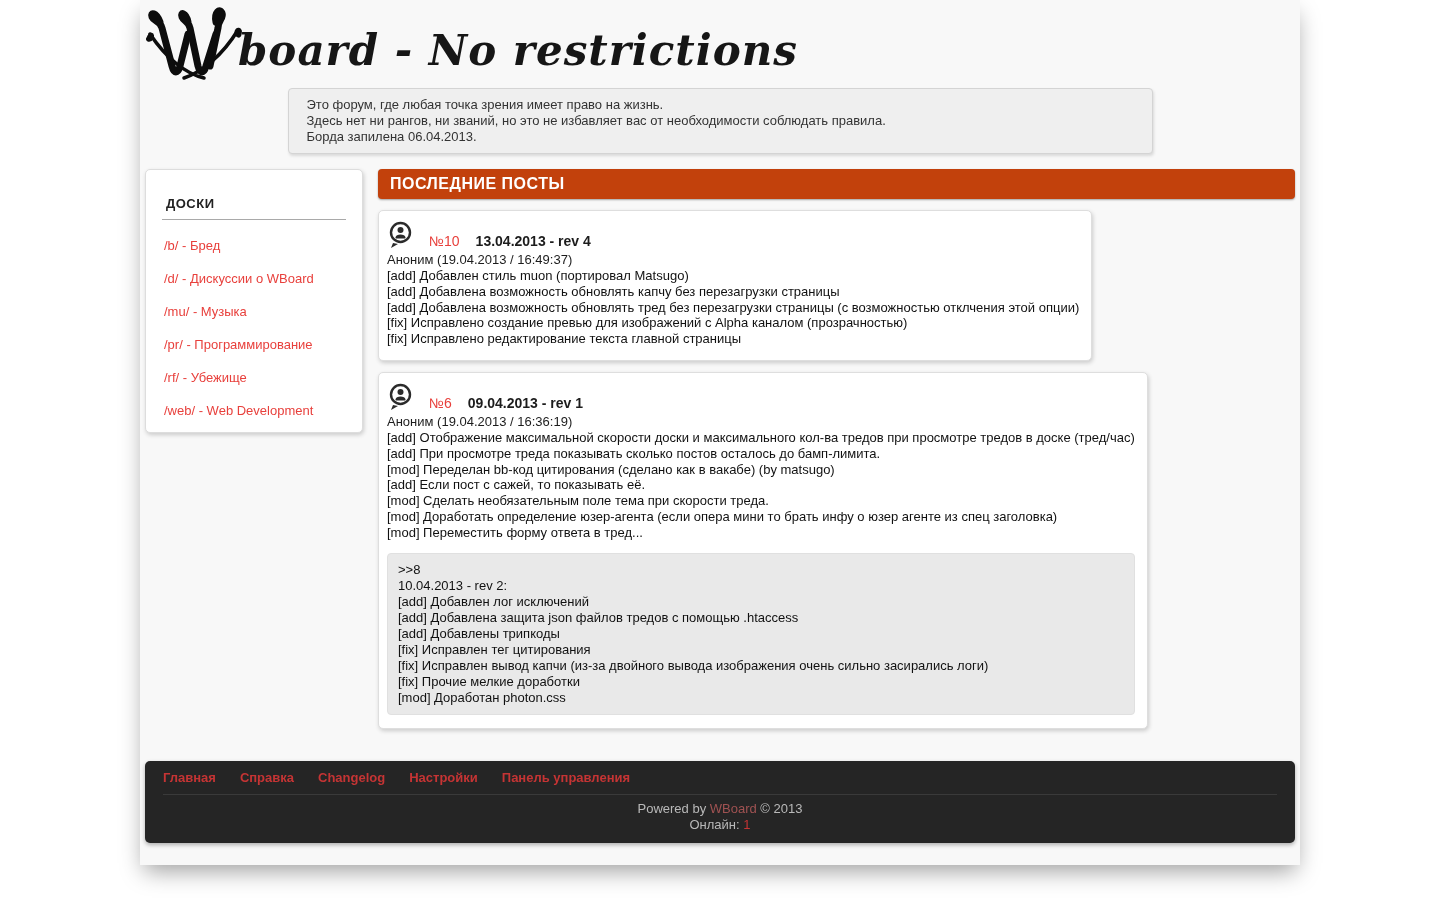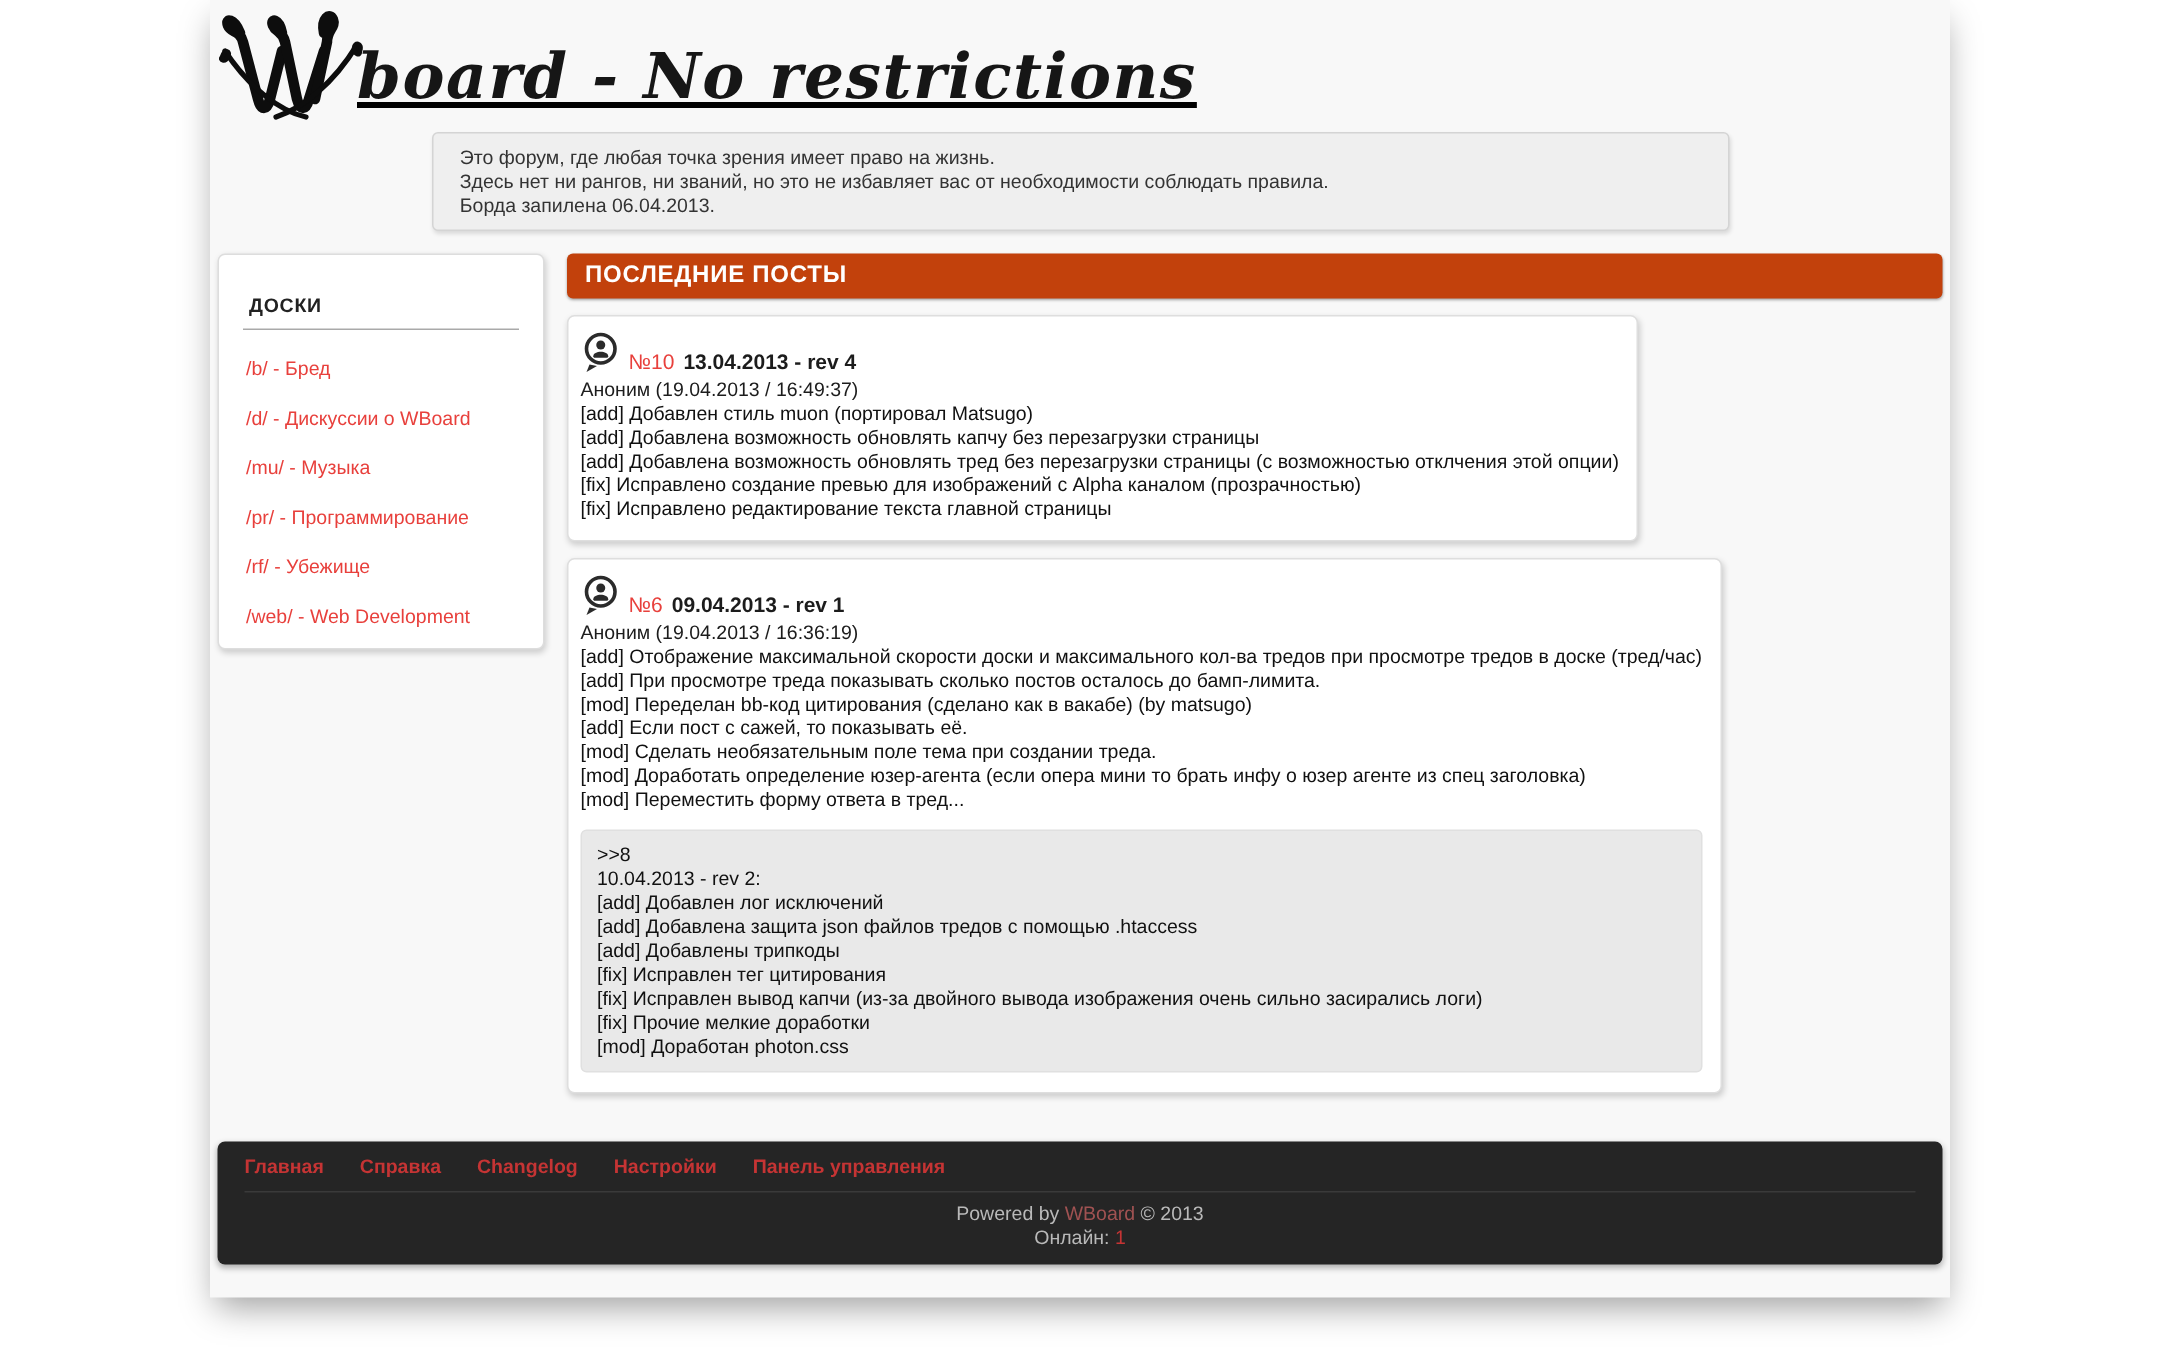--- a/index.html
+++ b/index.html
@@ -6,21 +6,21 @@
   html,body { background:#ffffff; font-family:"Liberation Sans", sans-serif; }
   body { min-height:900px; }
 
   .page-container {
     width:1160px; margin:0 auto; background:#f8f8f8;
     min-height:838px; padding-bottom:22px;
     box-shadow:0 10px 22px -4px rgba(0,0,0,.38);
   }
 
   
-  .site-header { padding:4px 0 0 6px; height:86px; display:flex; align-items:flex-start;text-decoration:underline; }
+  .site-header { padding:4px 0 0 6px; height:86px; display:flex; align-items:flex-start; }
   .logo-w { width:96px; height:80px; flex:0 0 auto; }
   .logo-text {
     font-family:"DejaVu Serif","Liberation Serif",serif;
     font-style:italic; font-weight:600; font-size:42px; color:#161616;
     margin:22px 0 0 -4px; letter-spacing:1px;
   }
 
   
   .intro-box {
     width:865px; margin:2px auto 15px auto;
@@ -52,21 +52,21 @@
     color:#fff; font-size:16px; font-weight:bold; letter-spacing:.5px;
     padding:6px 12px 6px 12px; font-stretch:condensed;
   }
 
   .post-card {
     background:#fff; border:1px solid #dedede; border-radius:5px;
     box-shadow:1px 2px 4px rgba(0,0,0,.18);
     padding:10px 12px 13px 8px; margin-top:11px;
     display:inline-block; max-width:100%;
   }
-  .post-head { display:flex; align-items:flex-end; gap:6px; }
+  .post-head { display:flex; align-items:flex-end; gap:16px; }
   .avatar-icon { width:26px; height:28px; flex:0 0 auto; }
   .post-no { color:#e8403c; font-size:14px; }
   .post-title { color:#1c1c1c; font-size:14px; font-weight:bold; }
   .post-author { font-size:13px; color:#1c1c1c; margin-top:3px; line-height:16px; }
   .changelog div { font-size:13px; color:#111; line-height:15.8px; white-space:nowrap; }
 
   .quote-block {
     background:#e9e9e9; border:1px solid #e0e0e0; border-radius:4px;
     margin-top:12px; padding:8px 10px;
   }
@@ -157,21 +157,21 @@
           </svg>
           <span class="post-no">№6</span>
           <span class="post-title">09.04.2013 - rev 1</span>
         </div>
         <div class="post-author">Аноним (19.04.2013 / 16:36:19)</div>
         <div class="changelog">
               <div>[add] Отображение максимальной скорости доски и максимального кол-ва тредов при просмотре тредов в доске (тред/час)</div>
               <div>[add] При просмотре треда показывать сколько постов осталось до бамп-лимита.</div>
               <div>[mod] Переделан bb-код цитирования (сделано как в вакабе) (by matsugo)</div>
               <div>[add] Если пост с сажей, то показывать её.</div>
-              <div>[mod] Сделать необязательным поле тема при создании треда.</div>
+              <div>[mod] Сделать необязательным поле тема при скорости треда.</div>
               <div>[mod] Доработать определение юзер-агента (если опера мини то брать инфу о юзер агенте из спец заголовка)</div>
               <div>[mod] Переместить форму ответа в тред...</div>
             </div>
         <div class="quote-block">
               <div>&gt;&gt;8</div>
               <div>10.04.2013 - rev 2:</div>
               <div>[add] Добавлен лог исключений</div>
               <div>[add] Добавлена защита json файлов тредов с помощью .htaccess</div>
               <div>[add] Добавлены трипкоды</div>
               <div>[fix] Исправлен тег цитирования</div>

